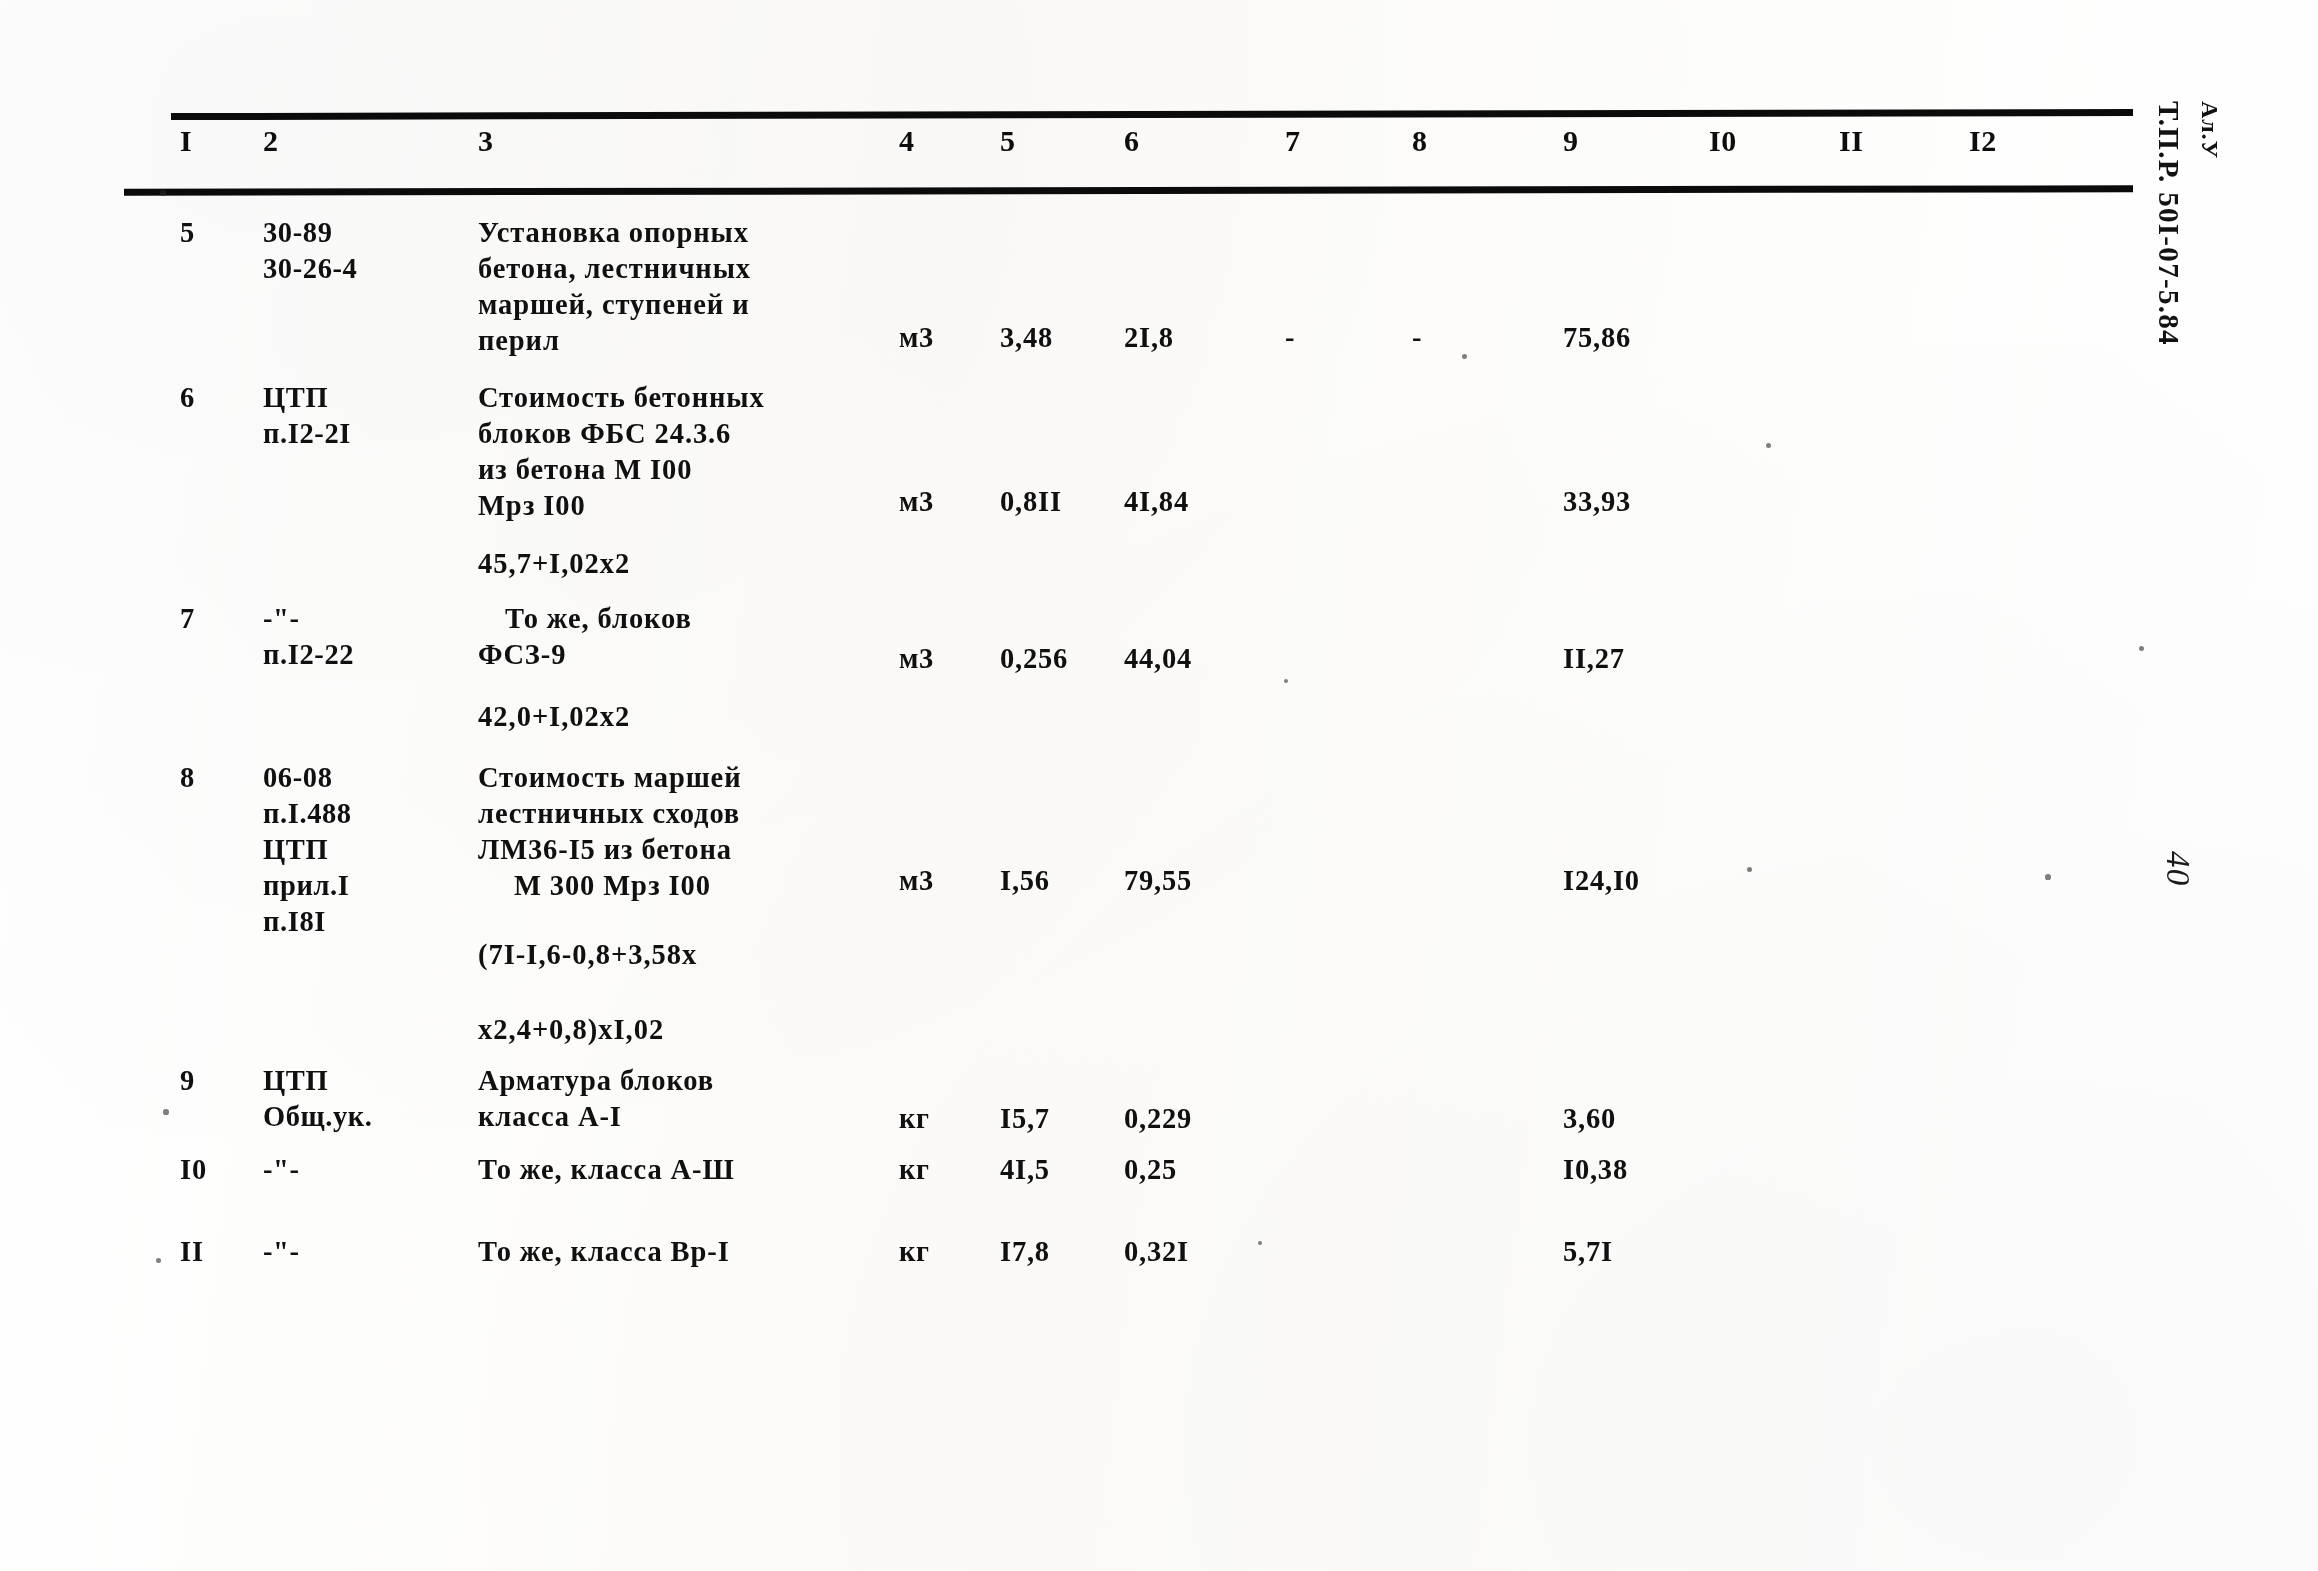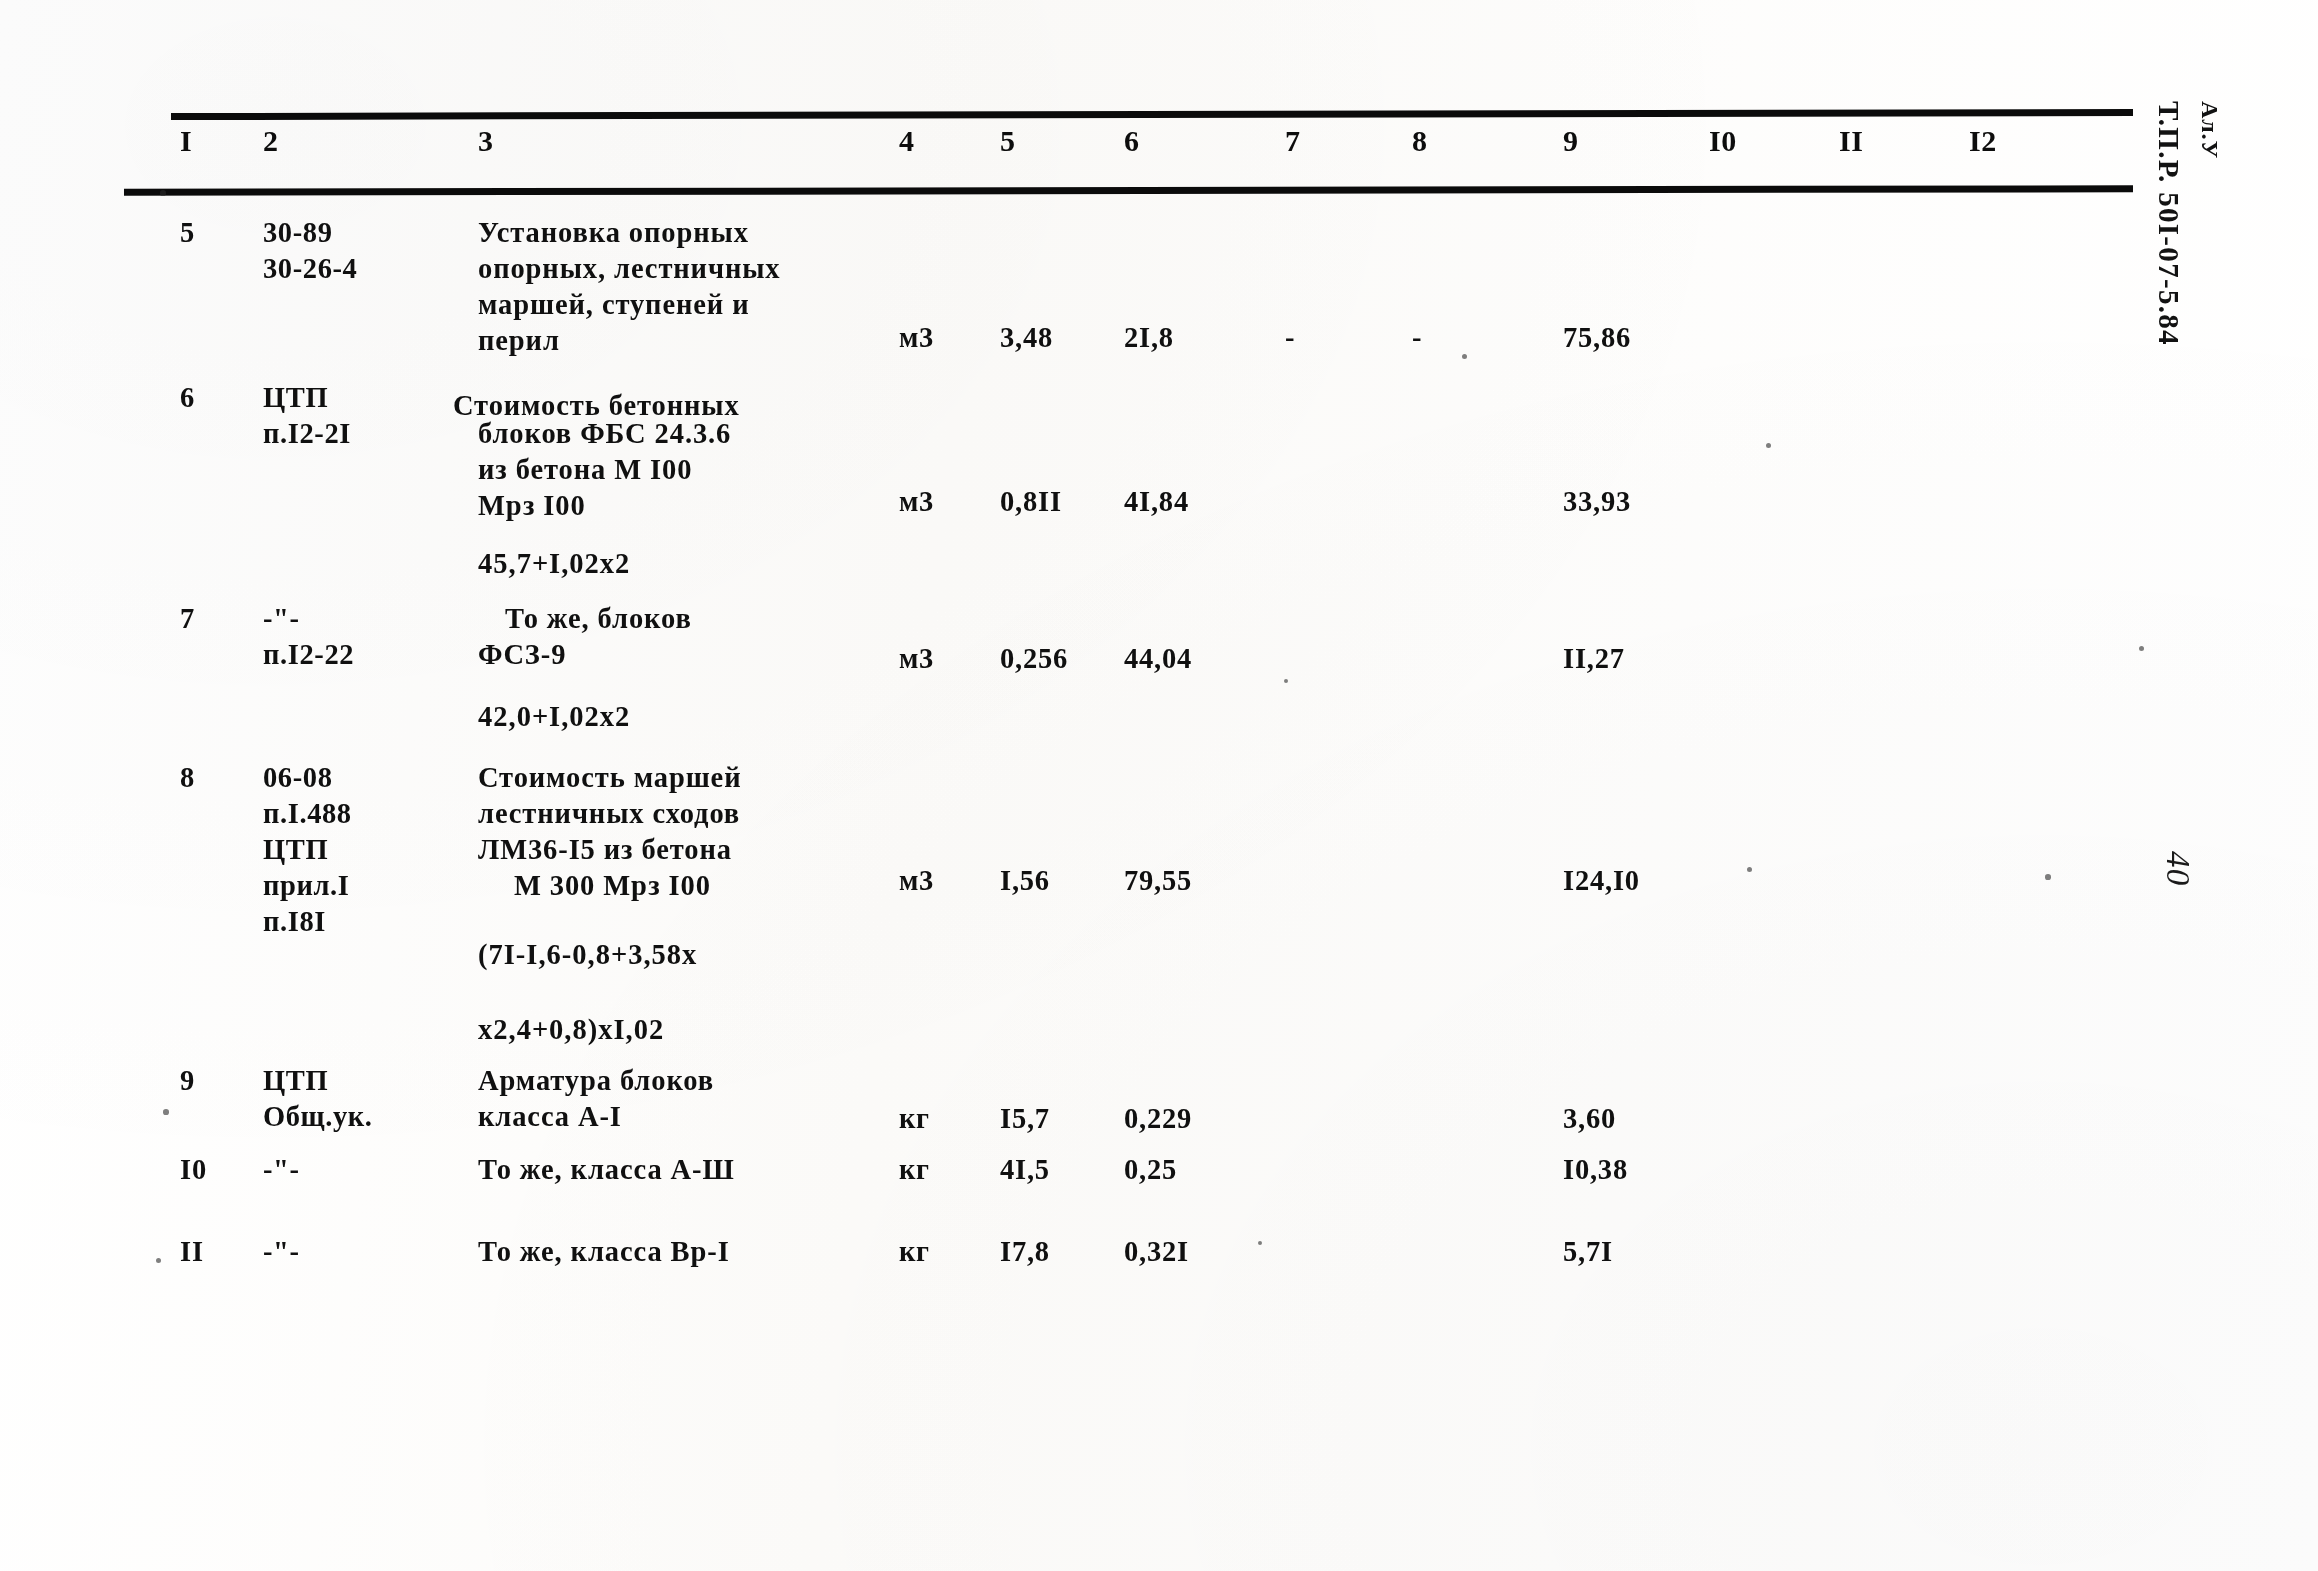--- a/index.html
+++ b/index.html
@@ -139,33 +139,33 @@
       <span class="ch" style="left: 1709px;">I0</span>
       <span class="ch" style="left: 1839px;">II</span>
       <span class="ch" style="left: 1969px;">I2</span>
     </div>
 
   <div id="table-body">
       <div class="cell num" style="left: 180px; top: 215px;">5</div>
       <div class="cell code" style="left: 263px; top: 215px;">30-89</div>
       <div class="cell code" style="left: 263px; top: 251px;">30-26-4</div>
       <div class="cell desc" style="left: 478px; top: 215px;">Установка опорных</div>
-      <div class="cell desc" style="left: 478px; top: 251px;">опорных, лестничных</div>
+      <div class="cell desc" style="left: 478px; top: 251px;">бетона, лестничных</div>
       <div class="cell desc" style="left: 478px; top: 287px;">маршей, ступеней и</div>
       <div class="cell desc" style="left: 478px; top: 323px;">перил</div>
       <div class="cell unit" style="left: 899px; top: 320px;">м3</div>
       <div class="cell num" style="left: 1000px; top: 320px;">3,48</div>
       <div class="cell num" style="left: 1124px; top: 320px;">2I,8</div>
       <div class="cell num" style="left: 1285px; top: 320px;">-</div>
       <div class="cell num" style="left: 1412px; top: 320px;">-</div>
       <div class="cell num" style="left: 1563px; top: 320px;">75,86</div>
       <div class="cell num" style="left: 180px; top: 380px;">6</div>
       <div class="cell code" style="left: 263px; top: 380px;">ЦТП</div>
       <div class="cell code" style="left: 263px; top: 416px;">п.I2-2I</div>
-      <div class="cell desc" style="left: 453px; top: 380px; margin-top: 8px;">Стоимость бетонных</div>
+      <div class="cell desc" style="left: 478px; top: 380px;">Стоимость бетонных</div>
       <div class="cell desc" style="left: 478px; top: 416px;">блоков ФБС 24.3.6</div>
       <div class="cell desc" style="left: 478px; top: 452px;">из бетона М I00</div>
       <div class="cell desc" style="left: 478px; top: 488px;">Мрз I00</div>
       <div class="cell formula" style="left: 478px; top: 546px;">45,7+I,02x2</div>
       <div class="cell unit" style="left: 899px; top: 484px;">м3</div>
       <div class="cell num" style="left: 1000px; top: 484px;">0,8II</div>
       <div class="cell num" style="left: 1124px; top: 484px;">4I,84</div>
       <div class="cell num" style="left: 1563px; top: 484px;">33,93</div>
       <div class="cell num" style="left: 180px; top: 601px;">7</div>
       <div class="cell code" style="left: 263px; top: 601px;">-"-</div>

